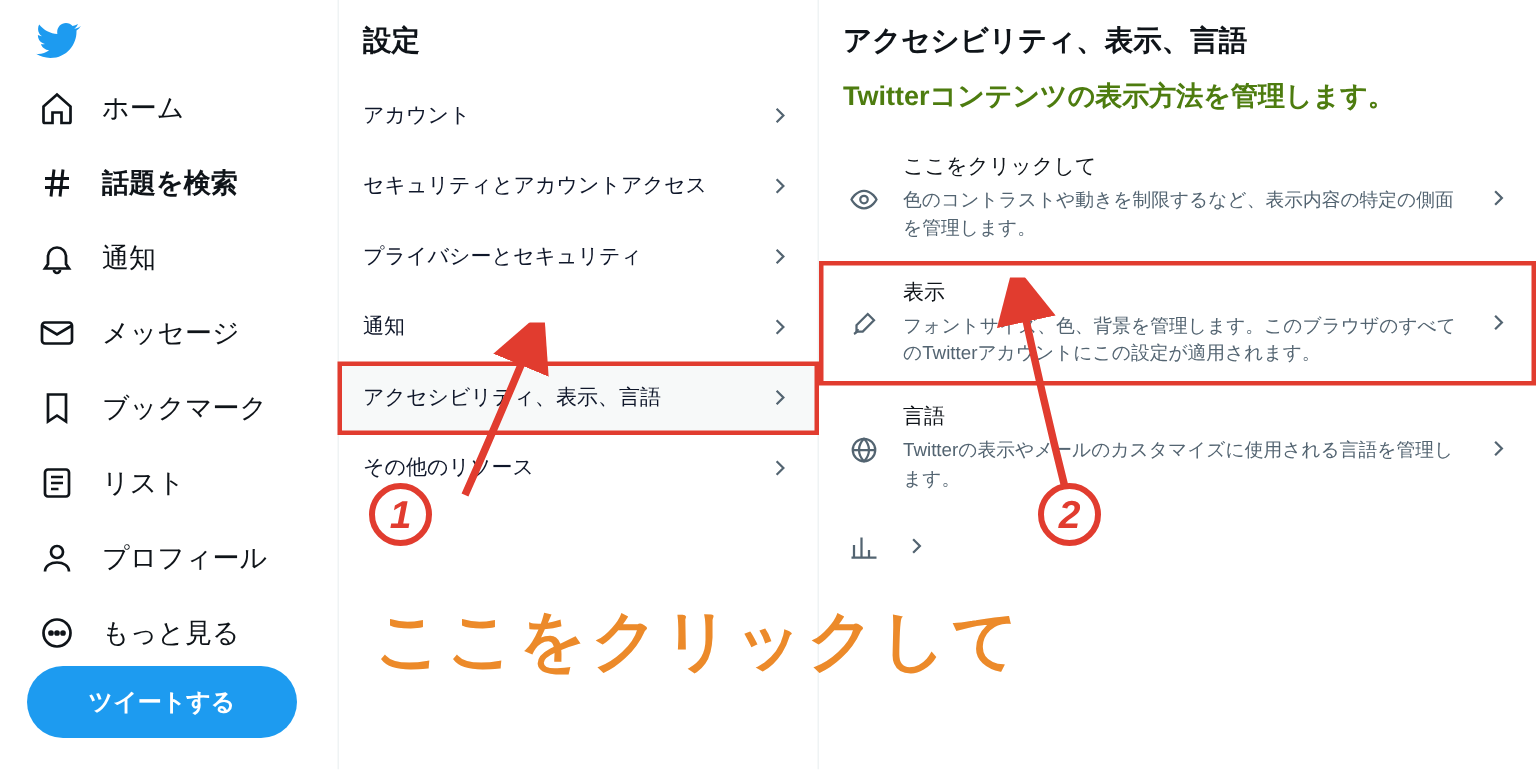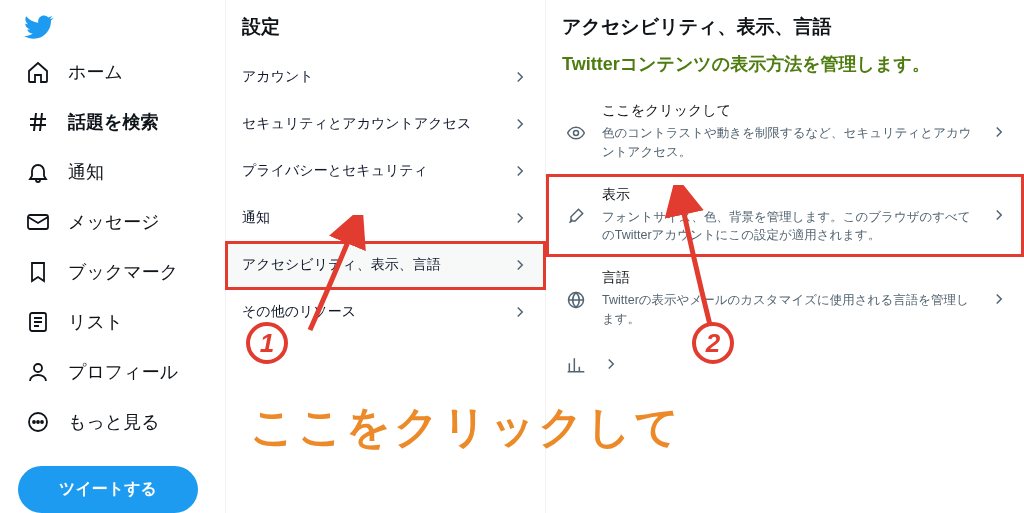--- a/index.html
+++ b/index.html
@@ -27,21 +27,20 @@
     display: flex; align-items: center; gap: 18px;
     padding: 10px 8px;
     border-radius: 9999px;
     cursor: pointer;
     font-size: 18px;
     color: #0f1419;
   }
   .nav-item.bold { font-weight: 700; }
   .nav-item .ico { width: 24px; height: 24px; display:flex; align-items:center; justify-content:center; }
   .tweet-btn {
-    margin-top: 22px;
     background: #1d9bf0;
     color: #fff;
     font-weight: 700;
     font-size: 16px;
     border: none;
     border-radius: 9999px;
     width: 180px;
     height: 48px;
     cursor: pointer;
   }
@@ -265,21 +264,21 @@
 
     <div class="drow">
       <span class="dicon">
         <svg viewBox="0 0 24 24" width="20" height="20" fill="none" stroke="currentColor" stroke-width="1.8">
             <path d="M2 12s3.5-7 10-7 10 7 10 7-3.5 7-10 7S2 12 2 12z"></path>
             <circle cx="12" cy="12" r="3"></circle>
           </svg>
       </span>
       <div class="dtext">
         <div class="dtitle">ここをクリックして</div>
-        <div class="ddesc">色のコントラストや動きを制限するなど、セキュリティとアカウントアクセス。</div>
+        <div class="ddesc">色のコントラストや動きを制限するなど、表示内容の特定の側面を管理します。</div>
       </div>
       <span class="chev">
         <svg viewBox="0 0 24 24" width="18" height="18" fill="none" stroke="currentColor" stroke-width="2">
             <path d="M9 6l6 6-6 6"></path>
           </svg>
       </span>
     </div>
 
     <div class="drow highlight2">
       <span class="dicon">

